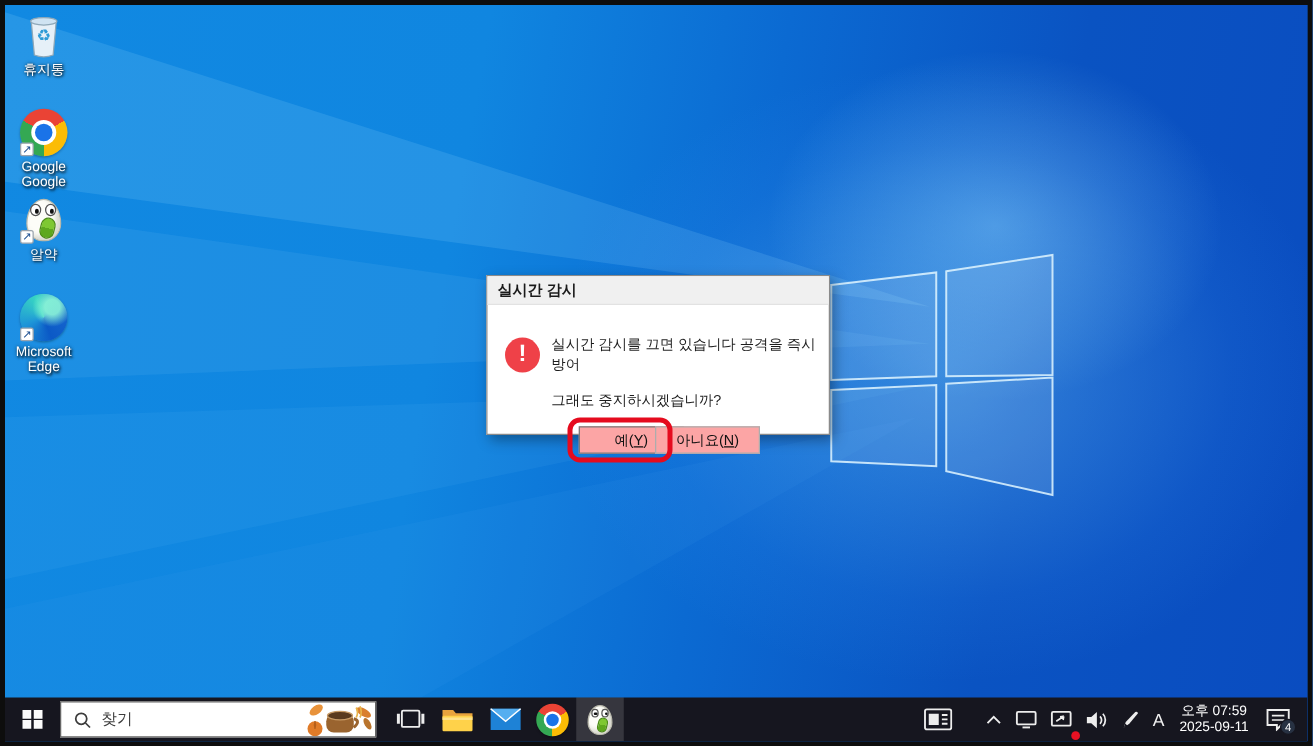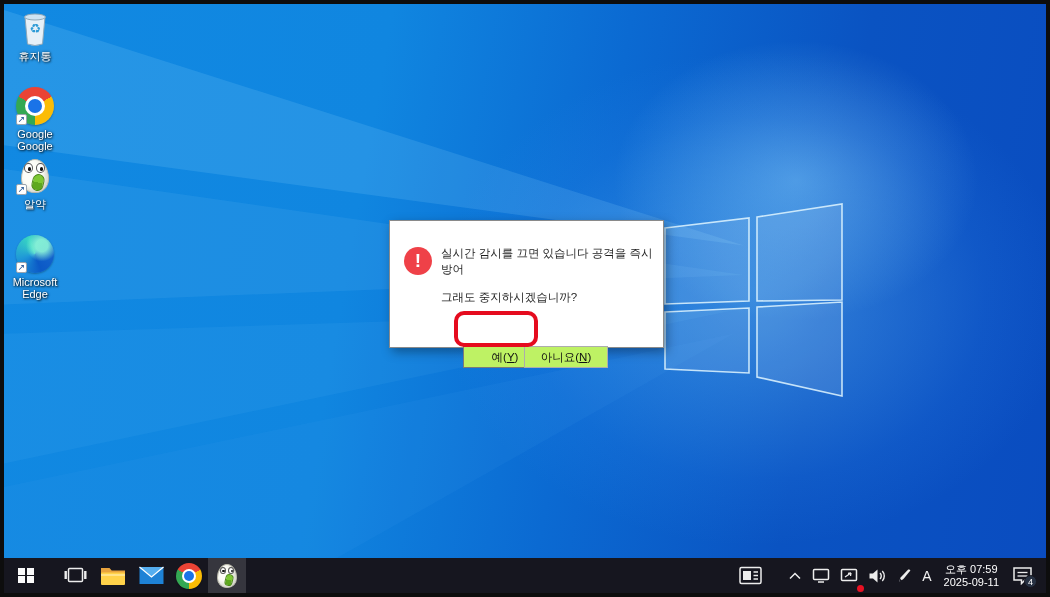--- a/index.html
+++ b/index.html
@@ -60,23 +60,23 @@
   .dialog-titlebar { height:23px; background:#f0f0f0; border-bottom:1px solid #e2e2e2;
                      display:flex; align-items:center; padding:0 8px; }
   .dialog-title { font-size:12px; font-weight:bold; color:#1a1a1a; }
   .dialog-body { position:relative; height:104px; }
   .alert-icon { position:absolute; left:14px; top:26px; width:28px; height:28px; border-radius:50%;
                 background:#ef4148; color:#fff; font-weight:bold; font-size:19px;
                 display:flex; align-items:center; justify-content:center; }
   .dialog-msg { position:absolute; left:51px; top:24px; width:215px; color:#1d1d1d;
                 font-size:11.5px; line-height:16px; }
   .dialog-question { position:absolute; left:51px; top:69px; color:#1d1d1d; font-size:11.5px; }
-  .dlg-btn { position:absolute; top:97px; width:84px; height:22px; background:#bef264;
+  .dlg-btn { position:absolute; top:97px; width:84px; height:22px; background:#fca5a5;
              border:1px solid #adadad; font-size:11.5px; color:#111; font-family:inherit;
-             display:flex; align-items:center; justify-content:center; cursor:pointer;margin-top:28px; }
+             display:flex; align-items:center; justify-content:center; cursor:pointer; }
   .dlg-btn.yes { left:73px; border-color:#7a7a7a; }
   .dlg-btn.no  { left:134px; }
   .dlg-btn .key { text-decoration:underline; }
   .annotation-box { position:absolute; left:64px; top:90px; width:84px; height:36px;
                     border:4px solid #e50b1e; border-radius:10px; pointer-events:none; }
 
   
   .taskbar { position:absolute; left:0; right:0; bottom:0; height:35px; background:#16161f;
              display:flex; align-items:center; }
   .tb-left { display:flex; align-items:center; height:100%; }
@@ -167,20 +167,23 @@
 
   <div class="desk-icon" style="top:230px">
     <div class="art">
       <div class="edge-ball"></div>
       <div class="shortcut-badge">↗</div>
     </div>
     <div class="lbl">Microsoft Edge</div>
   </div>
 
   <div class="dialog">
+    <div class="dialog-titlebar">
+      <span class="dialog-title">실시간 감시</span>
+    </div>
     <div class="dialog-body">
       <div class="alert-icon">!</div>
       <div class="dialog-msg">
         <div>실시간 감시를 끄면 있습니다 공격을 즉시 방어</div>
       </div>
       <div class="dialog-question">그래도 중지하시겠습니까?</div>
       <button class="dlg-btn yes">
         <span><span>예(</span><span class="key">Y</span><span>)</span></span>
       </button>
       <button class="dlg-btn no">
@@ -193,20 +196,38 @@
   <div class="taskbar">
     <div class="tb-left">
       <div class="start-btn">
         <div class="start-logo">
           <i></i>
             <i></i>
             <i></i>
             <i></i>
         </div>
       </div>
+      <div class="search-box">
+        <svg class="mag" width="14" height="14" viewBox="0 0 14 14">
+          <circle cx="6" cy="6" r="4.4" fill="none" stroke="#3c3c3c" stroke-width="1.4"></circle>
+          <line x1="9.4" y1="9.4" x2="13" y2="13" stroke="#3c3c3c" stroke-width="1.4"></line>
+        </svg>
+        <span class="search-text">찾기</span>
+        <svg class="doodle" viewBox="0 0 56 28">
+          <ellipse cx="9" cy="6" rx="6" ry="3.4" fill="#e8923a" transform="rotate(-35 9 6)"></ellipse>
+          <ellipse cx="47" cy="8" rx="6.5" ry="3" fill="#d97f2e" transform="rotate(30 47 8)"></ellipse>
+          <ellipse cx="50" cy="17" rx="5" ry="2.4" fill="#b9742c" transform="rotate(60 50 17)"></ellipse>
+          <circle cx="8" cy="21" r="6" fill="#e07b28"></circle>
+          <path d="M8 15 q-1 3 0 6 M8 15 q1 3 0 6" stroke="#b55f1a" fill="none"></path>
+          <rect x="17" y="9" width="22" height="15" rx="6" fill="#9a642f"></rect>
+          <ellipse cx="28" cy="10.5" rx="10" ry="3.4" fill="#5a3a1e" stroke="#c89b66" stroke-width="1"></ellipse>
+          <path d="M39 13 q6 1.5 0 7" fill="none" stroke="#9a642f" stroke-width="2.4"></path>
+          <path d="M41 4 q2 4 0 8 M44 3 q2 5 0 9" stroke="#e8b44a" fill="none" stroke-width="1.4"></path>
+        </svg>
+      </div>
       <div class="tb-btn" style="margin-left:8px">
         <svg width="23" height="19" viewBox="0 0 23 19">
           <rect x="4.5" y="2.5" width="14" height="13" rx="1" fill="none" stroke="#ededed" stroke-width="1.5"></rect>
           <rect x="0.5" y="5" width="2.4" height="8" fill="#ededed"></rect>
           <rect x="20.1" y="5" width="2.4" height="8" fill="#ededed"></rect>
         </svg>
       </div>
       <div class="tb-btn">
         <svg width="26" height="21" viewBox="0 0 26 21">
           <path d="M1 3 h8.5 l2.2 2.5 H25 v4 H1 z" fill="#e8a33d"></path>

